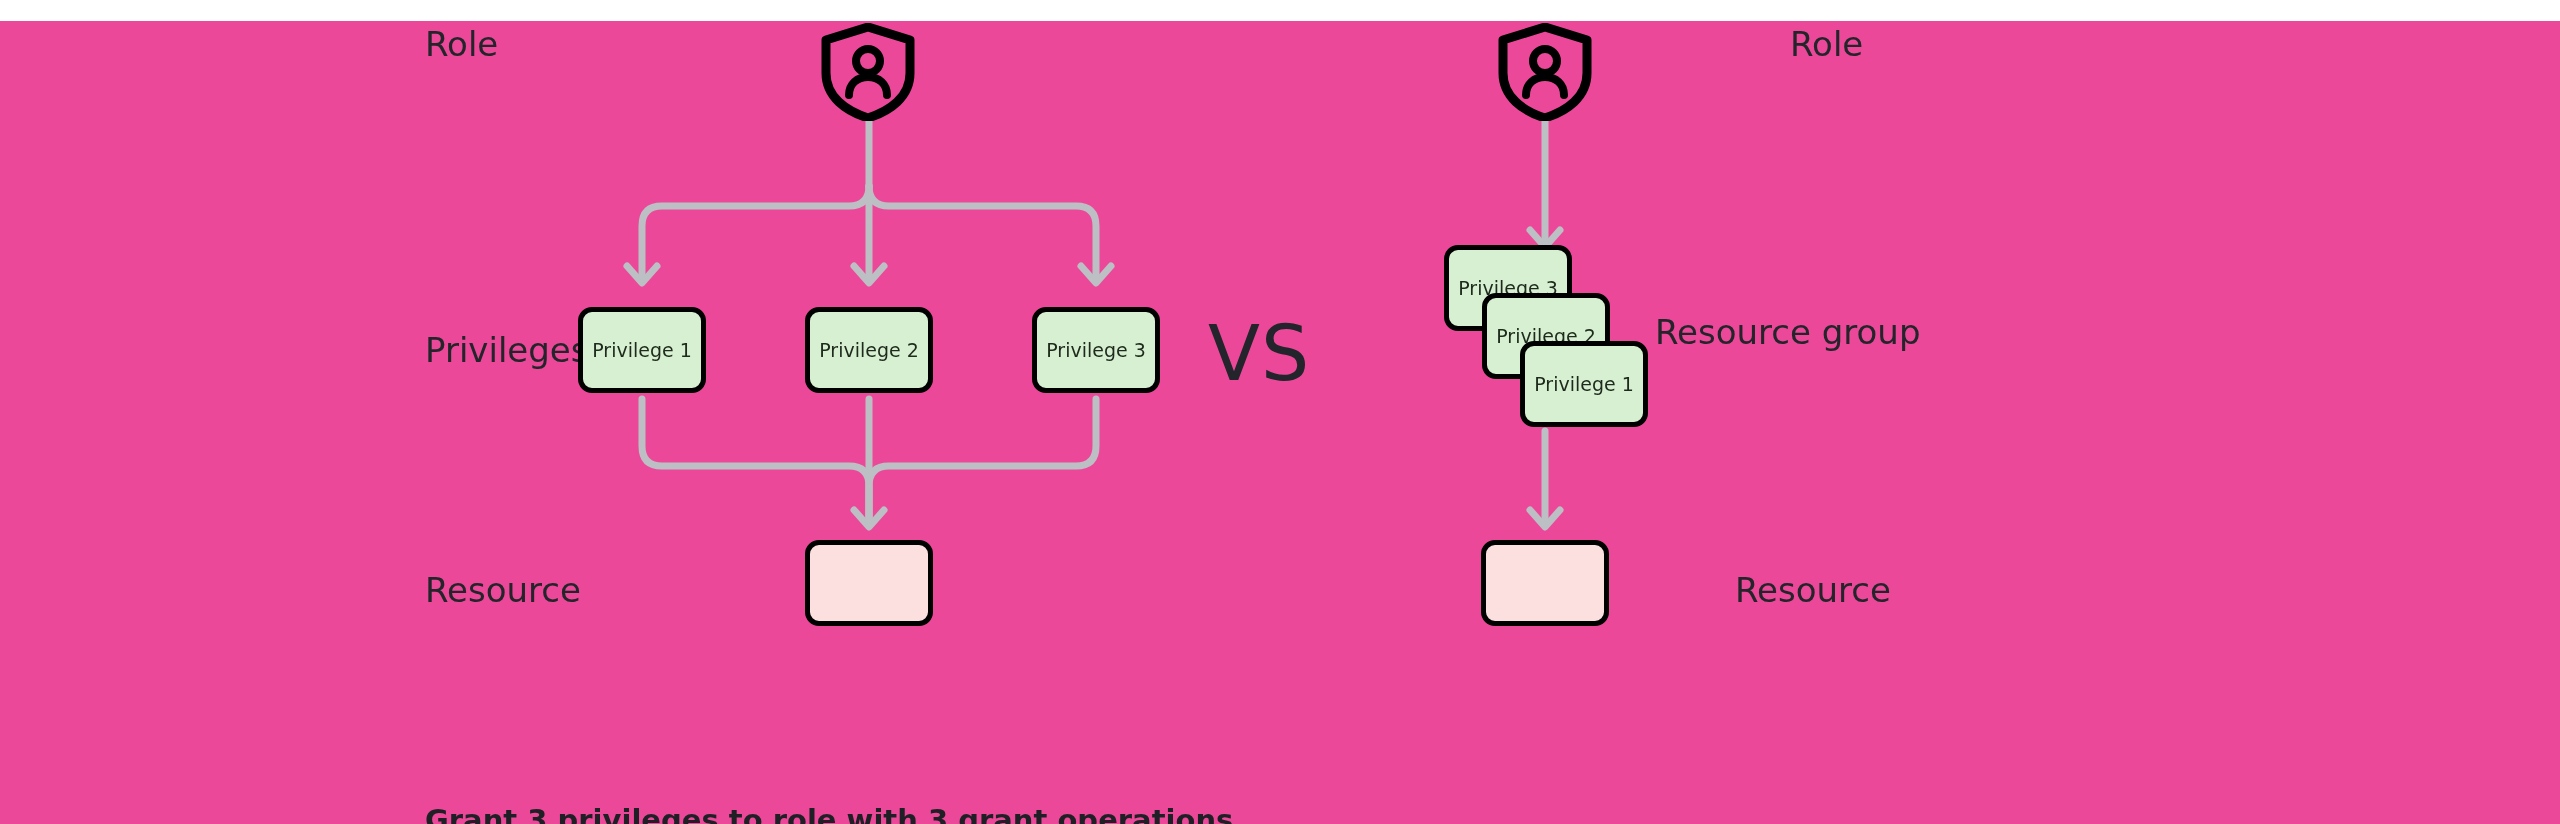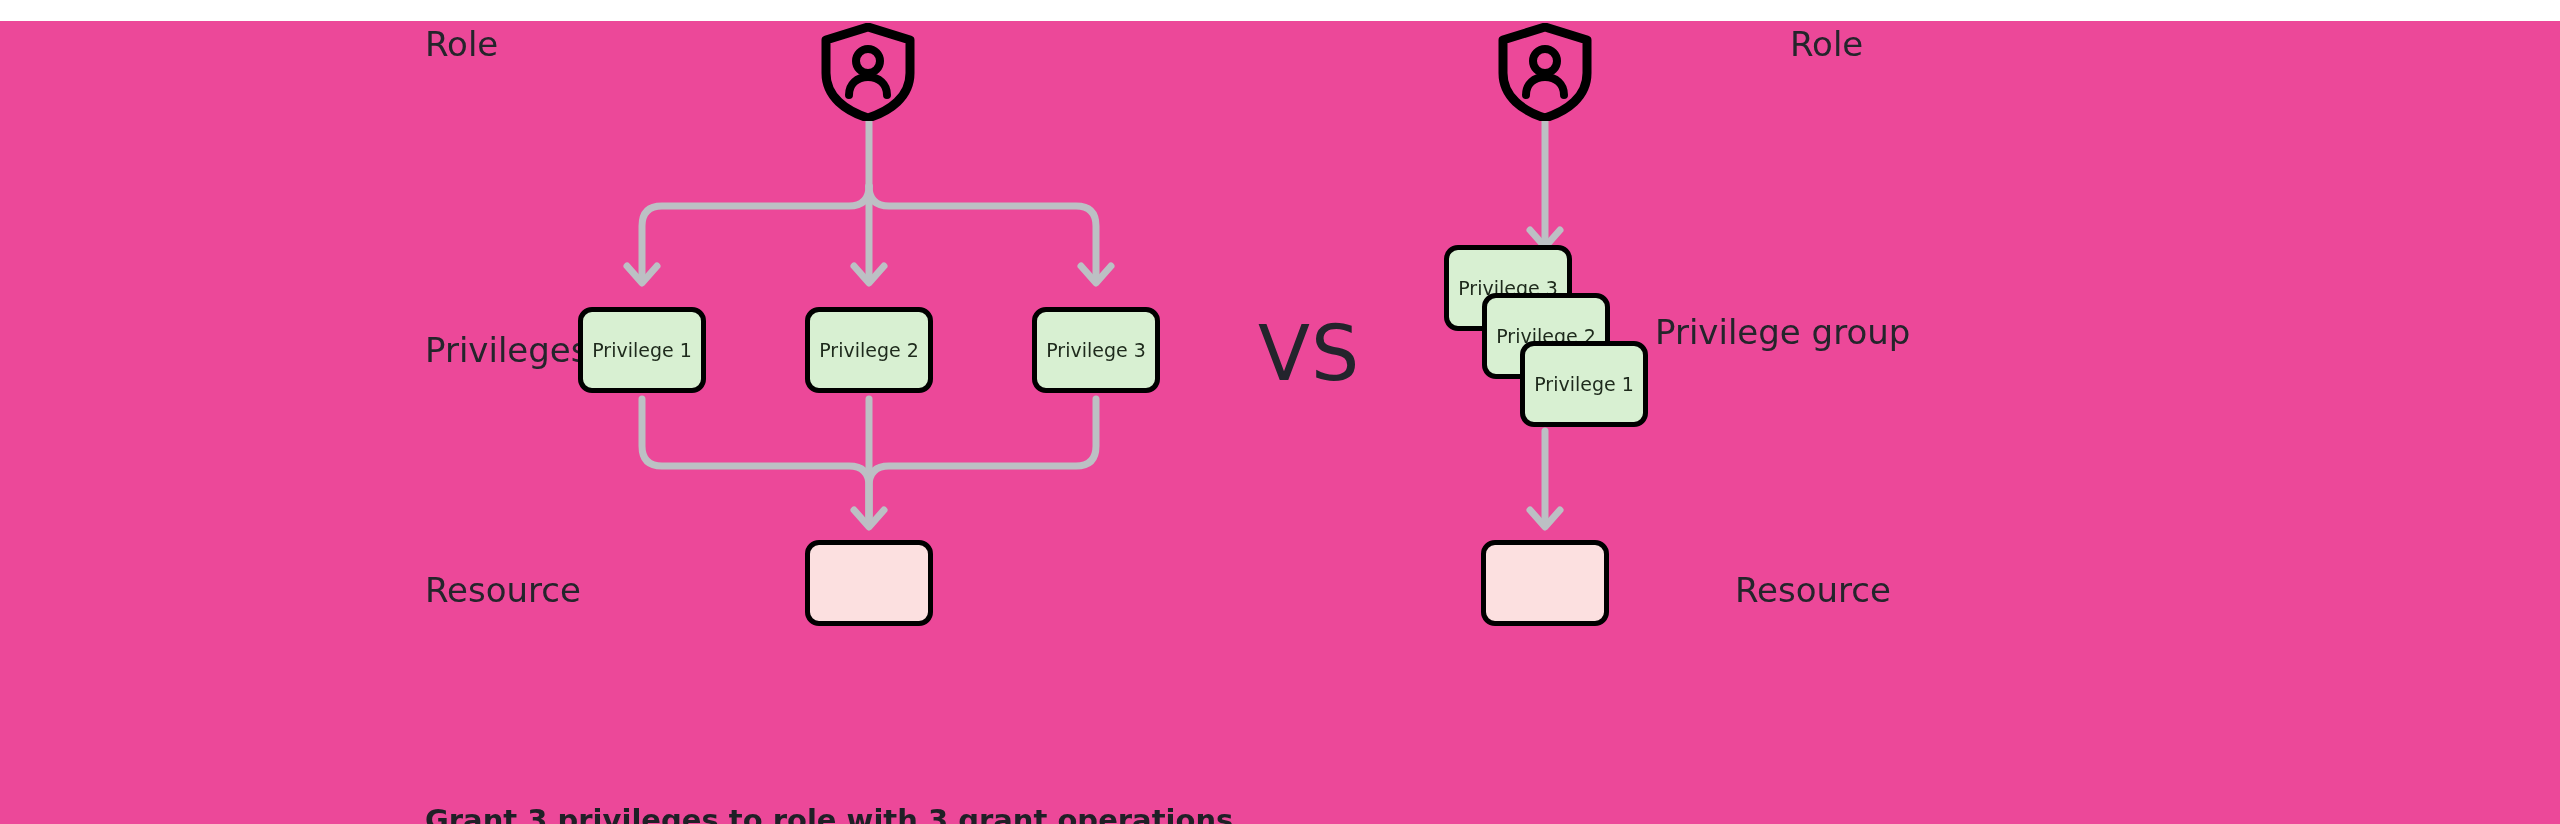--- a/index.html
+++ b/index.html
@@ -176,31 +176,31 @@
   <div class="priv-box" style="left:1032px; top:286px;">
     <span class="priv-label">Privilege 3</span>
   </div>
 
   <div class="row-label" style="left:425px; top:552px;">Resource</div>
 
   <div class="resource-box" style="left:805px; top:519px;"></div>
 
   <div class="caption" style="left:425px; top:785px;">Grant 3 privileges to role with 3 grant operations</div>
 
-  <div class="vs-text" style="left:1258px; top:295px;">VS</div>
+  <div class="vs-text" style="left:1208px; top:295px;">VS</div>
 
   <div class="row-label right-col" style="left:1790px; top:6px;">Role</div>
 
   <svg class="shield-icon" style="left:1497px; top:2px;" viewBox="0 0 96 98" xmlns="http://www.w3.org/2000/svg">
     <path d="M 48 4 L 90 17 L 90 50 C 90 74 70 88 48 95 C 26 88 6 74 6 50 L 6 17 Z" fill="none" stroke="#000000" stroke-width="9" stroke-linejoin="round" stroke-linecap="round"></path>
     <circle cx="48" cy="38" r="12" fill="none" stroke="#000000" stroke-width="8"></circle>
     <path d="M 29 72 C 29 61 37 54 48 54 C 59 54 67 61 67 72" fill="none" stroke="#000000" stroke-width="8" stroke-linecap="round"></path>
   </svg>
 
-  <div class="row-label right-col" style="left:1655px; top:294px;">Privilege group</div>
+  <div class="row-label right-col" style="left:1655px; top:294px;">Resource group</div>
 
   <div class="stack-card" style="left:1444px; top:224px; z-index:1;">
     <span class="priv-label">Privilege 3</span>
   </div>
 
   <div class="stack-card" style="left:1482px; top:272px; z-index:2;">
     <span class="priv-label">Privilege 2</span>
   </div>
 
   <div class="stack-card" style="left:1520px; top:320px; z-index:3;">

